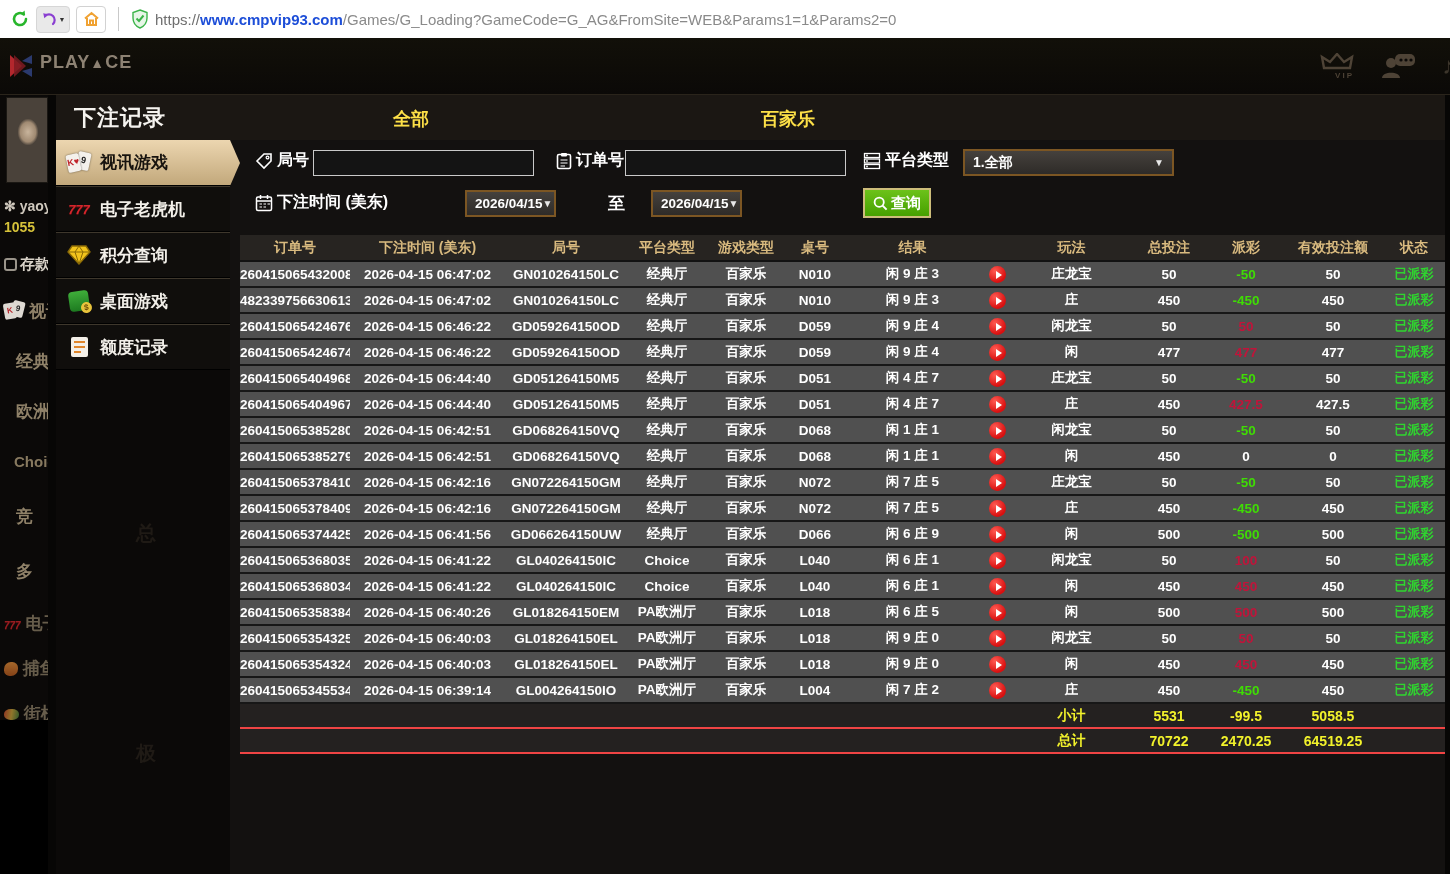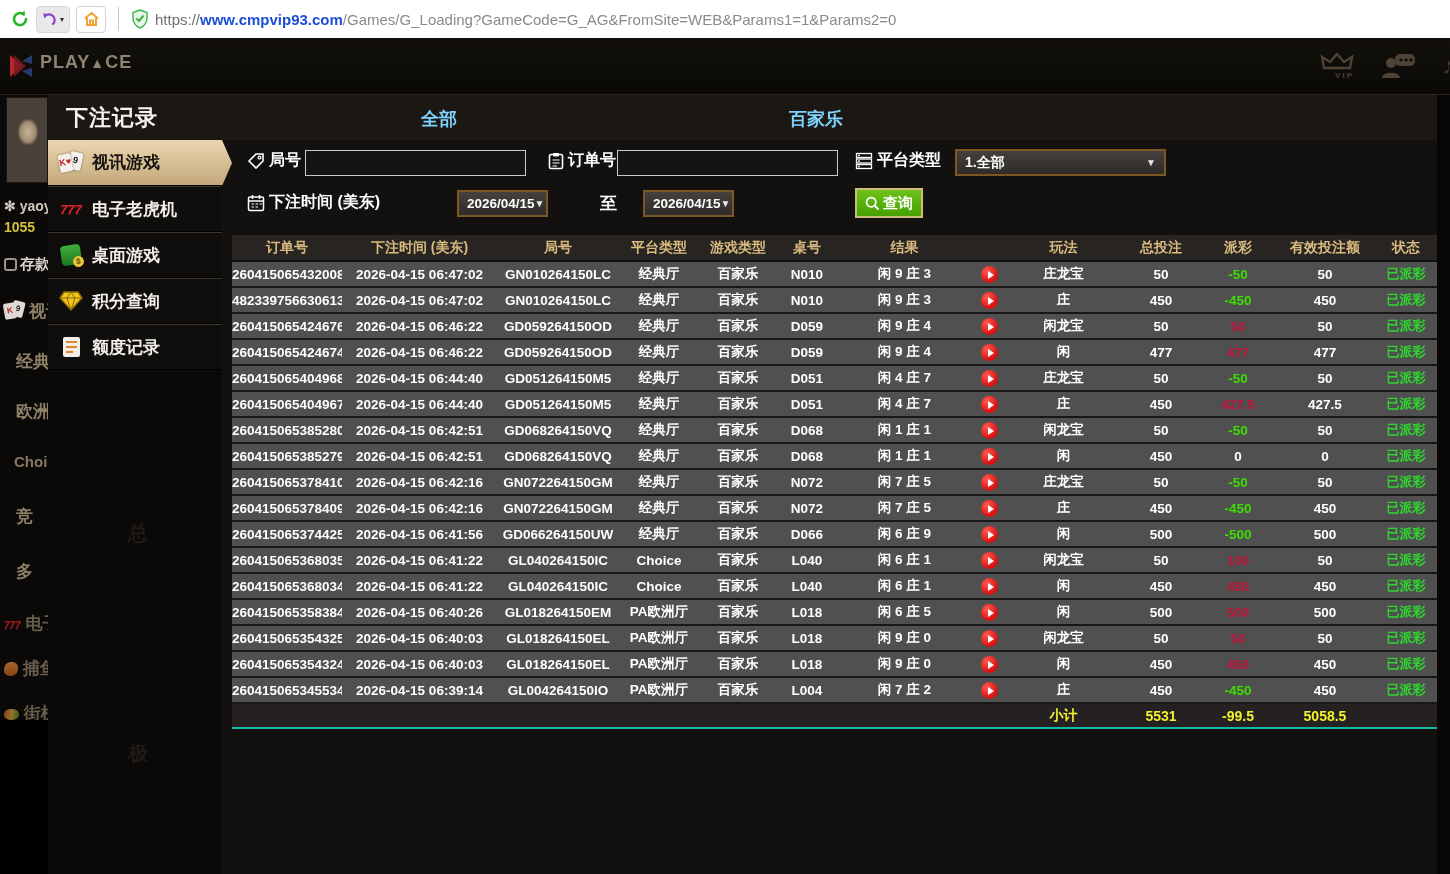--- a/index.html
+++ b/index.html
@@ -41,24 +41,24 @@
   .bg-dep { top:160px; color:#d8d2c8; font-size:15px; }
   .bg-dep .coin { display:inline-block; width:13px; height:13px; border:2px solid #9a948a; border-radius:3px; vertical-align:-2px; margin-right:3px;}
   .bg-nav { color:#8f8168; font-size:17px; }
   .mini-cards { display:inline-block; position:relative; width:22px; height:20px; vertical-align:-4px; margin-right:3px;}
   .mini-cards .c1,.mini-cards .c2 { position:absolute; width:12px; height:16px; background:#ded9d2; border-radius:2px; font-size:8px; font-weight:700; text-align:center; line-height:15px;}
   .mini-cards .c2 { left:8px; top:0; transform:rotate(14deg); color:#222; }
   .mini-cards .c1 { left:0; top:2px; transform:rotate(-10deg); color:#b6252b; }
   .bg-black { position:absolute; left:0; top:625px; width:48px; height:154px; background:#000; }
 
   
-  .modal { position:absolute; left:48px; top:0; width:1389px; height:779px; background:#131110; }
+  .modal { position:absolute; left:56px; top:0; width:1389px; height:779px; background:#131110; }
   .modal-title { height:45px; background:#1b1713; display:flex; align-items:center; padding-left:18px; position:relative; }
   .modal-title h1 { color:#f5f3ef; font-size:22px; font-weight:700; letter-spacing:1px; }
-  .ghost { position:absolute; color:#7dd3fc; font-size:18px; font-weight:700;margin-left:36px; }
+  .ghost { position:absolute; color:#fde047; font-size:18px; font-weight:700; }
   .g1 { left:337px; top:12px; } .g2 { left:705px; top:12px; }
   .modal-body { display:flex; height:734px; }
 
   
   .menu { width:174px; flex:none; position:relative; background:#0b0908; }
   .menu-item { height:46px; display:flex; align-items:center; gap:8px; padding-left:10px;
     background:#100e0c; border-bottom:1px solid #000; border-top:1px solid #3e372c; cursor:pointer; }
   .menu-item:first-child { border-top:none; }
   .menu-item .lbl { color:#f2efe9; font-size:17px; font-weight:700; }
   .menu-item.selected { width:184px; background:linear-gradient(#ecd6b0,#c2a87b); position:relative; z-index:3;
@@ -86,21 +86,21 @@
     font-size:14px; font-weight:700; display:flex; align-items:center; justify-content:space-between; padding:0 8px; cursor:pointer; }
   .f-select .arrow { font-size:10px; color:#e8e8e8; }
   .btn-search { position:absolute; height:30px; width:68px; background:linear-gradient(#6cc21a,#46a000); border:2px solid #cdbd7a;
     color:#fff; font-size:15px; font-weight:700; display:flex; align-items:center; justify-content:center; gap:3px; cursor:pointer; }
 
   
   table.records { border-collapse:collapse; table-layout:fixed; width:1205px; }
   table.records th { background:#272421; color:#d9ba7f; font-size:14px; font-weight:700; height:26px; border-bottom:2px solid #121212; }
   table.records td { background:#505050; color:#fff; font-size:13.5px; font-weight:700; height:26px; text-align:center;
     border-bottom:2px solid #171717; white-space:nowrap; overflow:hidden; }
-  table.records tfoot td { background:#242120; color:#f2f22b; font-size:14px; height:25px; border-bottom:2px solid #14b8a6; }
+  table.records tfoot td { background:#242120; color:#f2f22b; font-size:14px; height:25px; border-bottom:2px solid #ef4444; }
   .pay-neg { color:#3fdc04 !important; }
   .pay-pos { color:#c0143a !important; }
   .pay-zero { color:#ffffff !important; }
   .status { color:#2fd42f !important; font-size:13px !important; }
   .play-btn { display:inline-block; width:17px; height:17px; background:radial-gradient(circle at 35% 30%, #ff5a52, #d80f0f 70%);
     border-radius:50%; position:relative; cursor:pointer; vertical-align:middle; }
   .play-btn:after { content:""; position:absolute; left:7px; top:5px; border-left:6px solid #fff; border-top:4px solid transparent; border-bottom:4px solid transparent; }
 
   svg { display:block; }
 </style>
@@ -203,32 +203,32 @@
           <span class="lbl">视讯游戏</span>
         </div>
         <div class="menu-item">
           <span class="micon">
               <span class="i777">777</span>
             </span>
           <span class="lbl">电子老虎机</span>
         </div>
         <div class="menu-item">
           <span class="micon">
-              <span class="dice"></span>
-            </span>
-          <span class="lbl">桌面游戏</span>
-        </div>
-        <div class="menu-item">
-          <span class="micon">
             <svg width="24" height="20" viewBox="0 0 24 20">
                 <polygon points="5,1 19,1 23,7 12,19 1,7" fill="#f2c41c" stroke="#8a6a06" stroke-width="1.4"></polygon>
                 <path d="M1 7 H23 M8 7 L12 1 L16 7 L12 19 Z" fill="none" stroke="#8a6a06" stroke-width="1"></path>
               </svg>
           </span>
           <span class="lbl">积分查询</span>
+        </div>
+        <div class="menu-item">
+          <span class="micon">
+              <span class="dice"></span>
+            </span>
+          <span class="lbl">桌面游戏</span>
         </div>
         <div class="menu-item">
           <span class="micon">
               <span class="doc">
                 <i></i>
                 <i></i>
                 <i></i>
               </span>
             </span>
           <span class="lbl">额度记录</span>
@@ -591,18 +591,26 @@
             </tbody>
           <tfoot>
             <tr>
               <td colspan="8" style="background:#242120;"></td>
               <td>小计</td>
               <td>5531</td>
               <td>-99.5</td>
               <td>5058.5</td>
               <td></td>
             </tr>
+            <tr>
+              <td colspan="8" style="background:#242120;"></td>
+              <td>总计</td>
+              <td>70722</td>
+              <td>2470.25</td>
+              <td>64519.25</td>
+              <td></td>
+            </tr>
           </tfoot>
         </table>
       </div>
     </div>
   </div>
 </div>
 
 </body></html>

